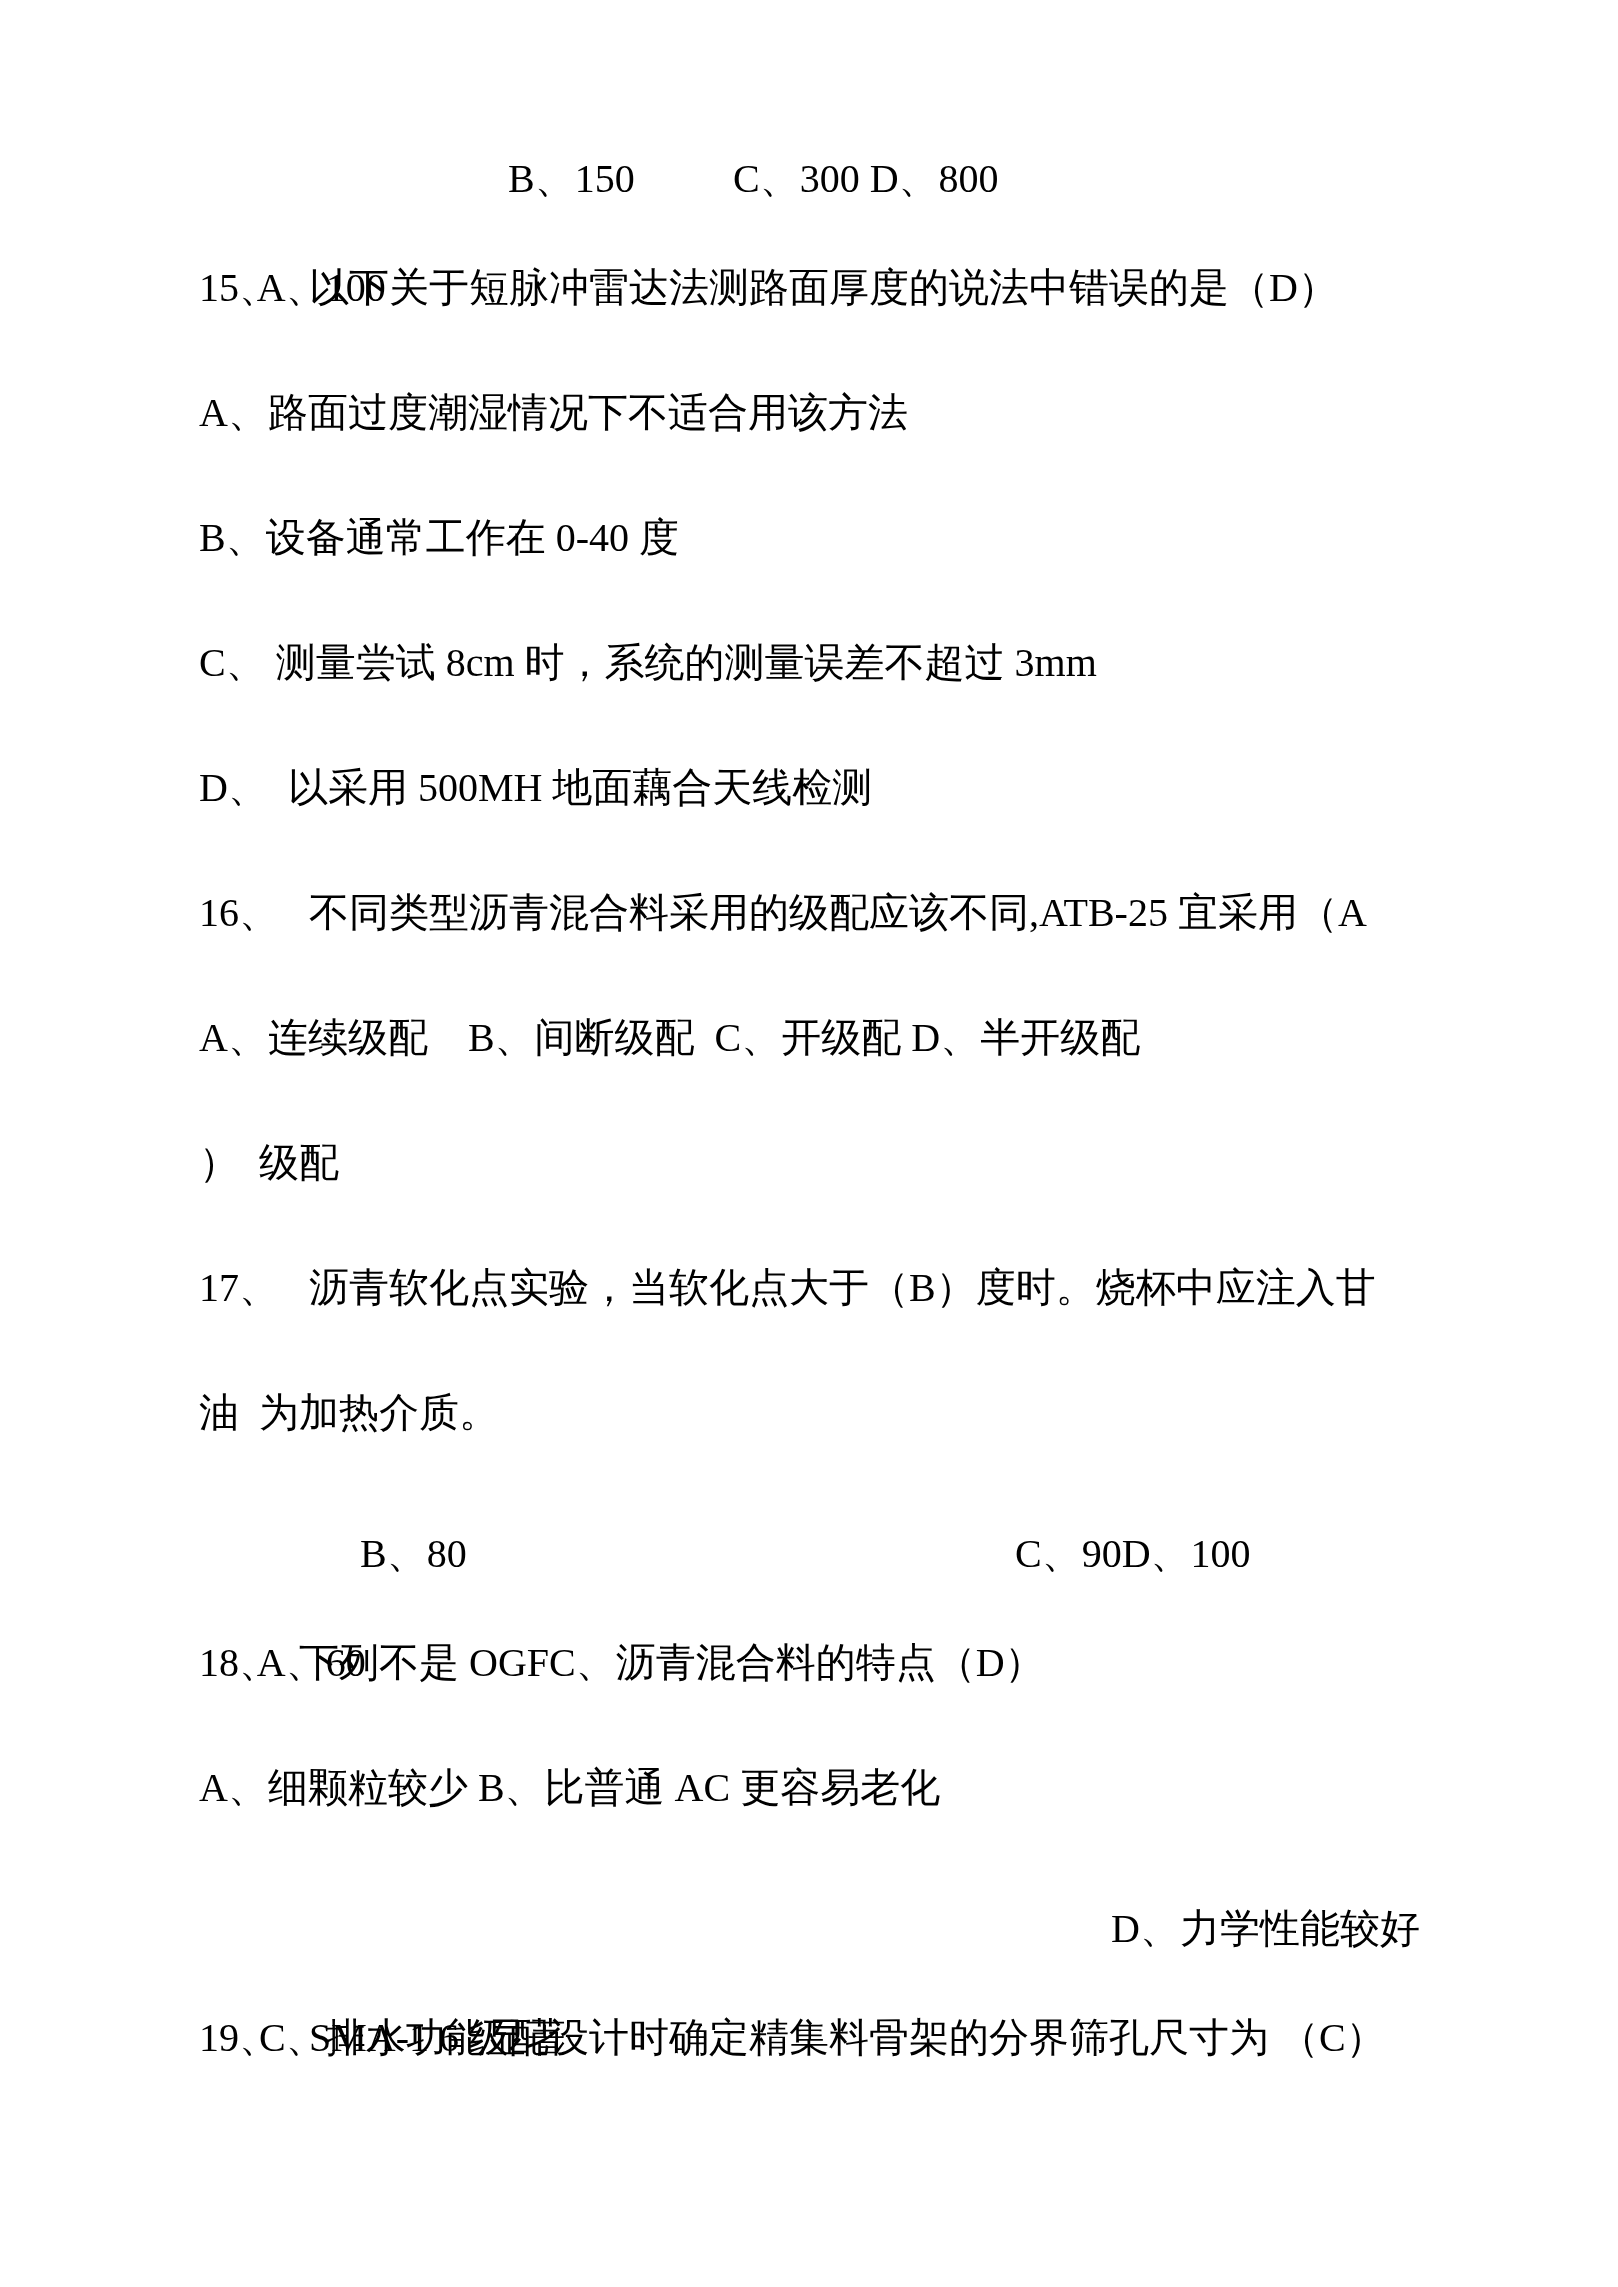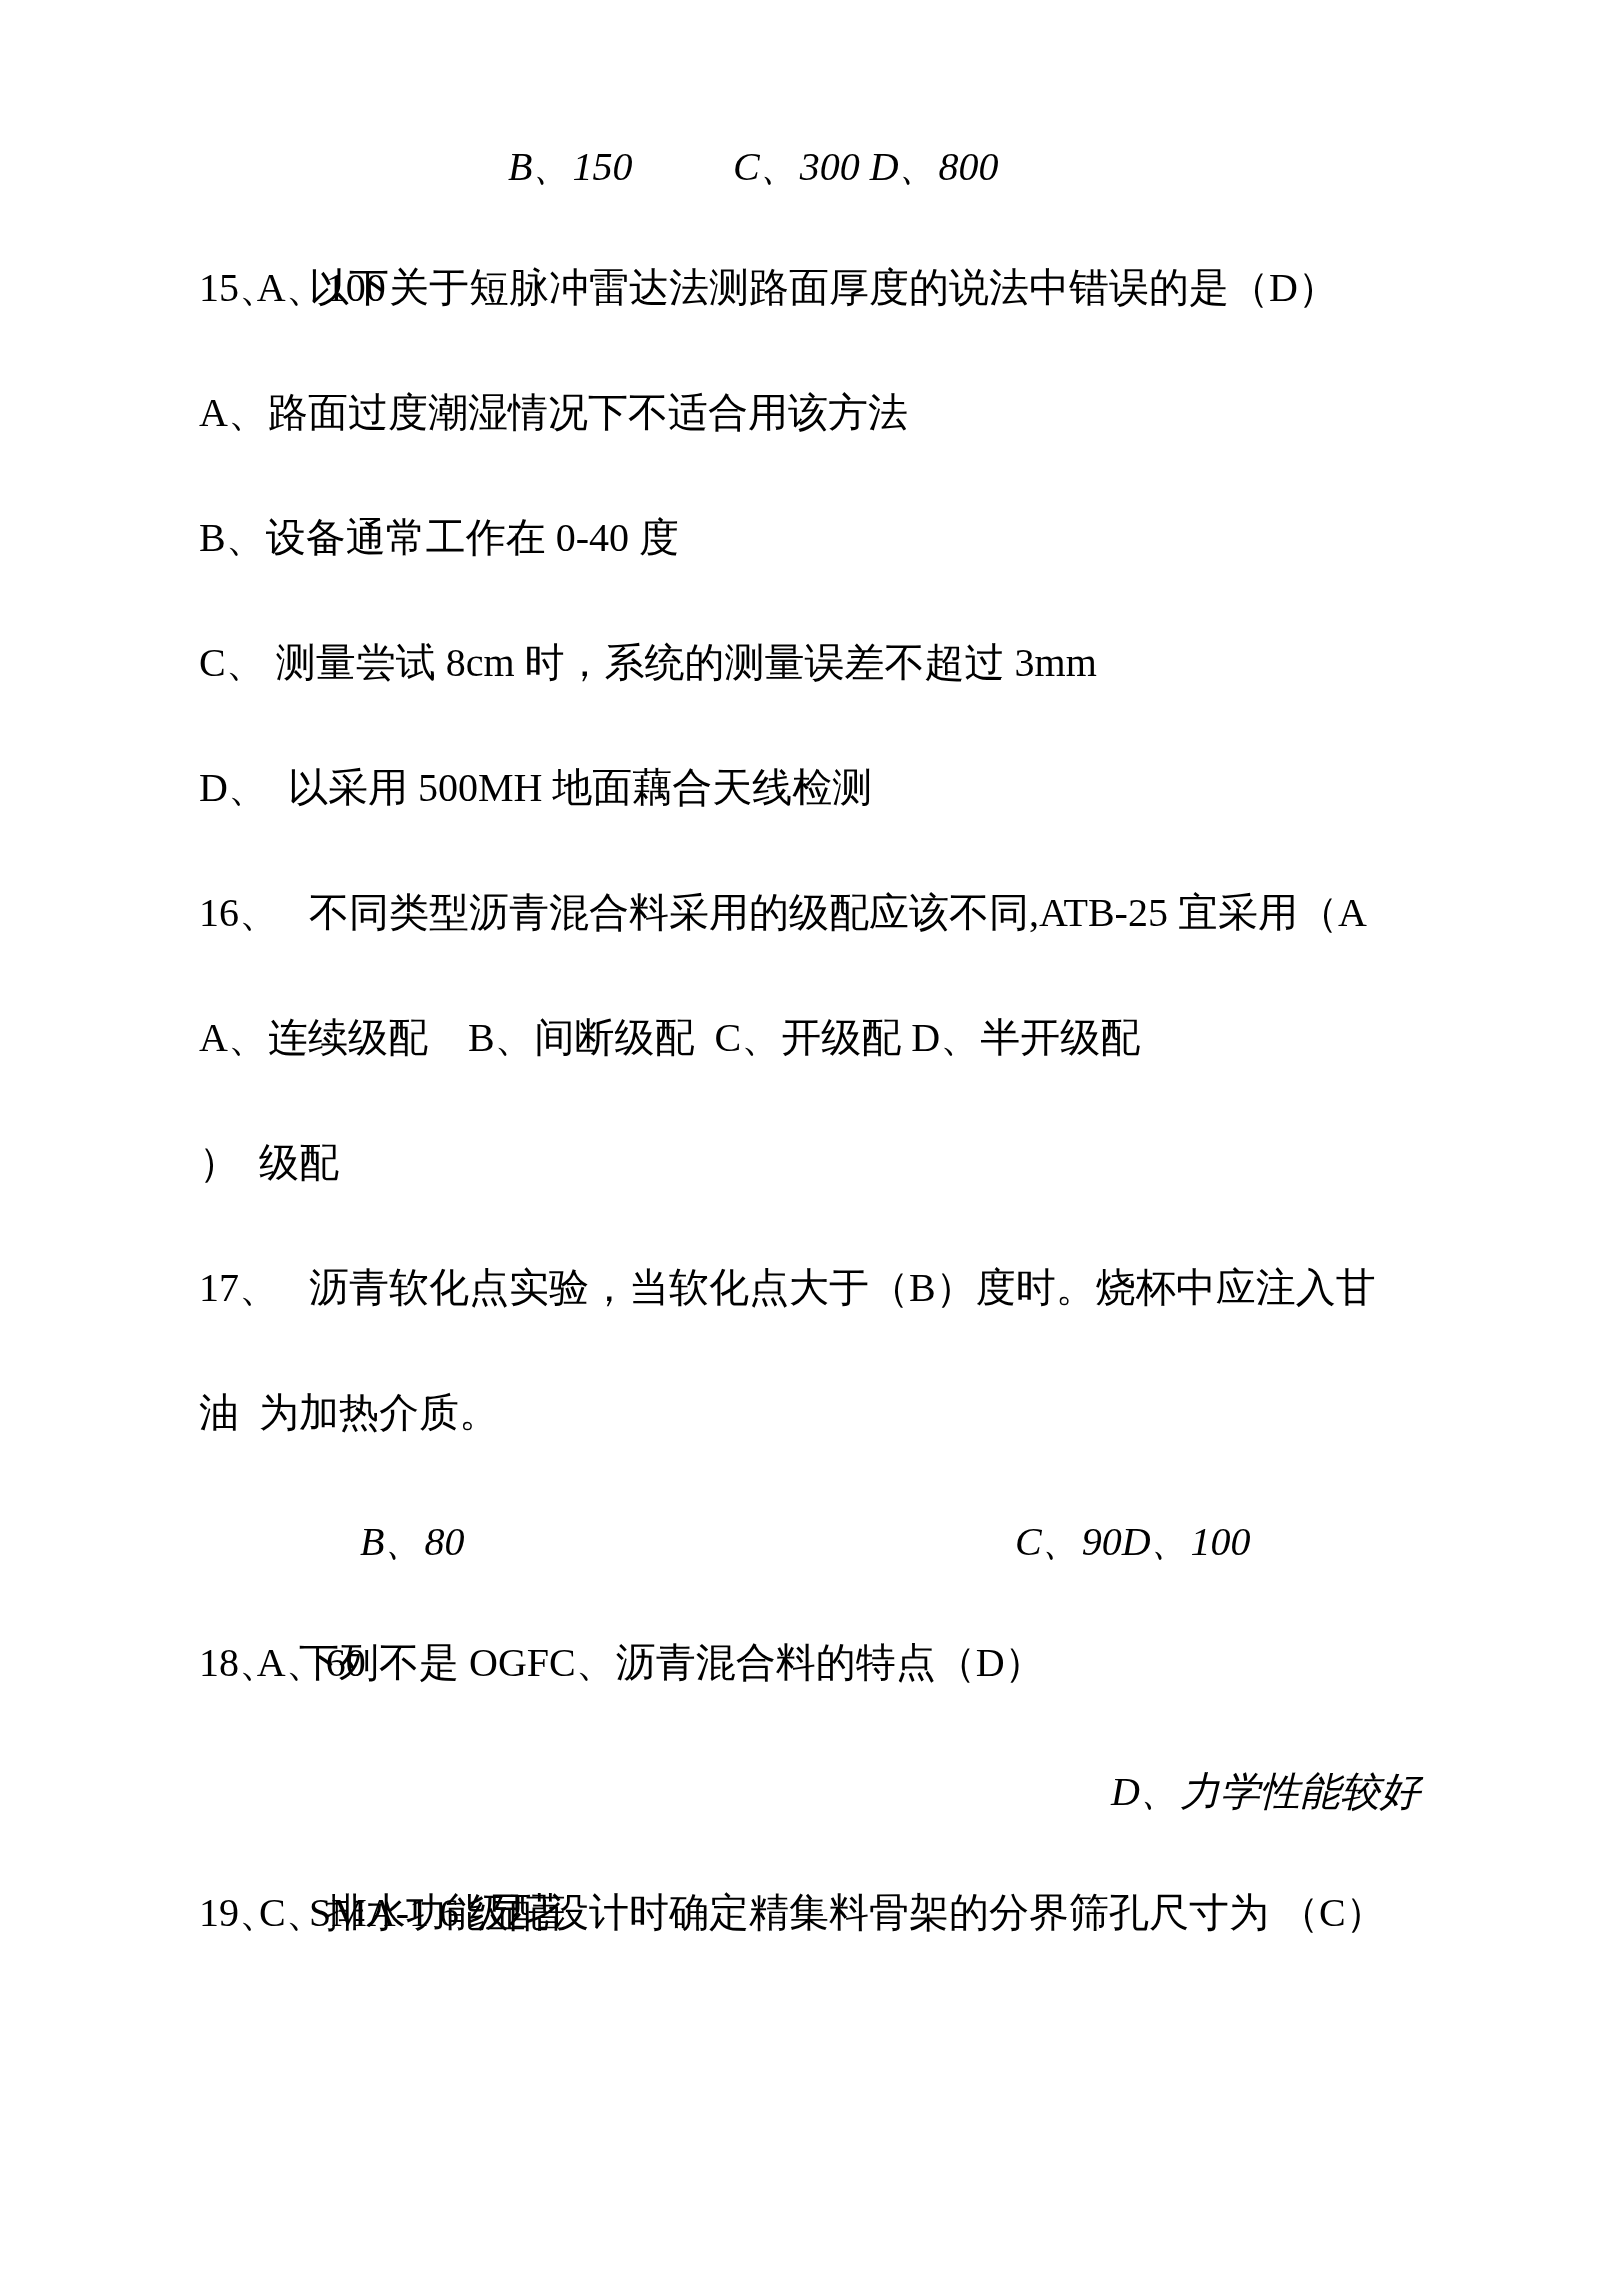--- a/index.html
+++ b/index.html
@@ -26,24 +26,23 @@
   .line {
     position: relative;
     height: 125px;
     line-height: 125px;
     padding-left: 199px;
     white-space: pre;
   }
   .seg { white-space: pre; text-align: center; }
   .abs {
     position: absolute;
-    top: 4px;
+    top: 16px;
     line-height: 125px;
     white-space: pre;
-    font-style: italic;
   }
   .x390  { left: 360px; }
   .x550  { left: 508px; }
   .x751  { left: 693px; margin-left: 40px; }
   .x1100 { left: 1015px; }
   .x1204 { left: 1111px; }
 </style>
 </head>
 <body>
 
@@ -69,20 +68,21 @@
     <div class="line">17、   沥青软化点实验，当软化点大于（B）度时。烧杯中应注入甘</div>
     <div class="line">油  为加热介质。</div>
 
     <div class="line">
       <span class="seg">A、60</span>
       <span class="abs x390">B、80</span>
       <span class="abs x1100">C、90D、100</span>
     </div>
 
     <div class="line">18、  下列不是 OGFC、沥青混合料的特点（D）</div>
+    <div class="line">A、细颗粒较少 B、比普通 AC 更容易老化</div>
 
     <div class="line">
       <span class="seg">C、排水功能显著</span>
       <span class="abs x1204">D、力学性能较好</span>
     </div>
 
     <div class="line">19、   SMA-1 6 级配设计时确定精集料骨架的分界筛孔尺寸为 （C）</div>
 
   </div>
 </div>

